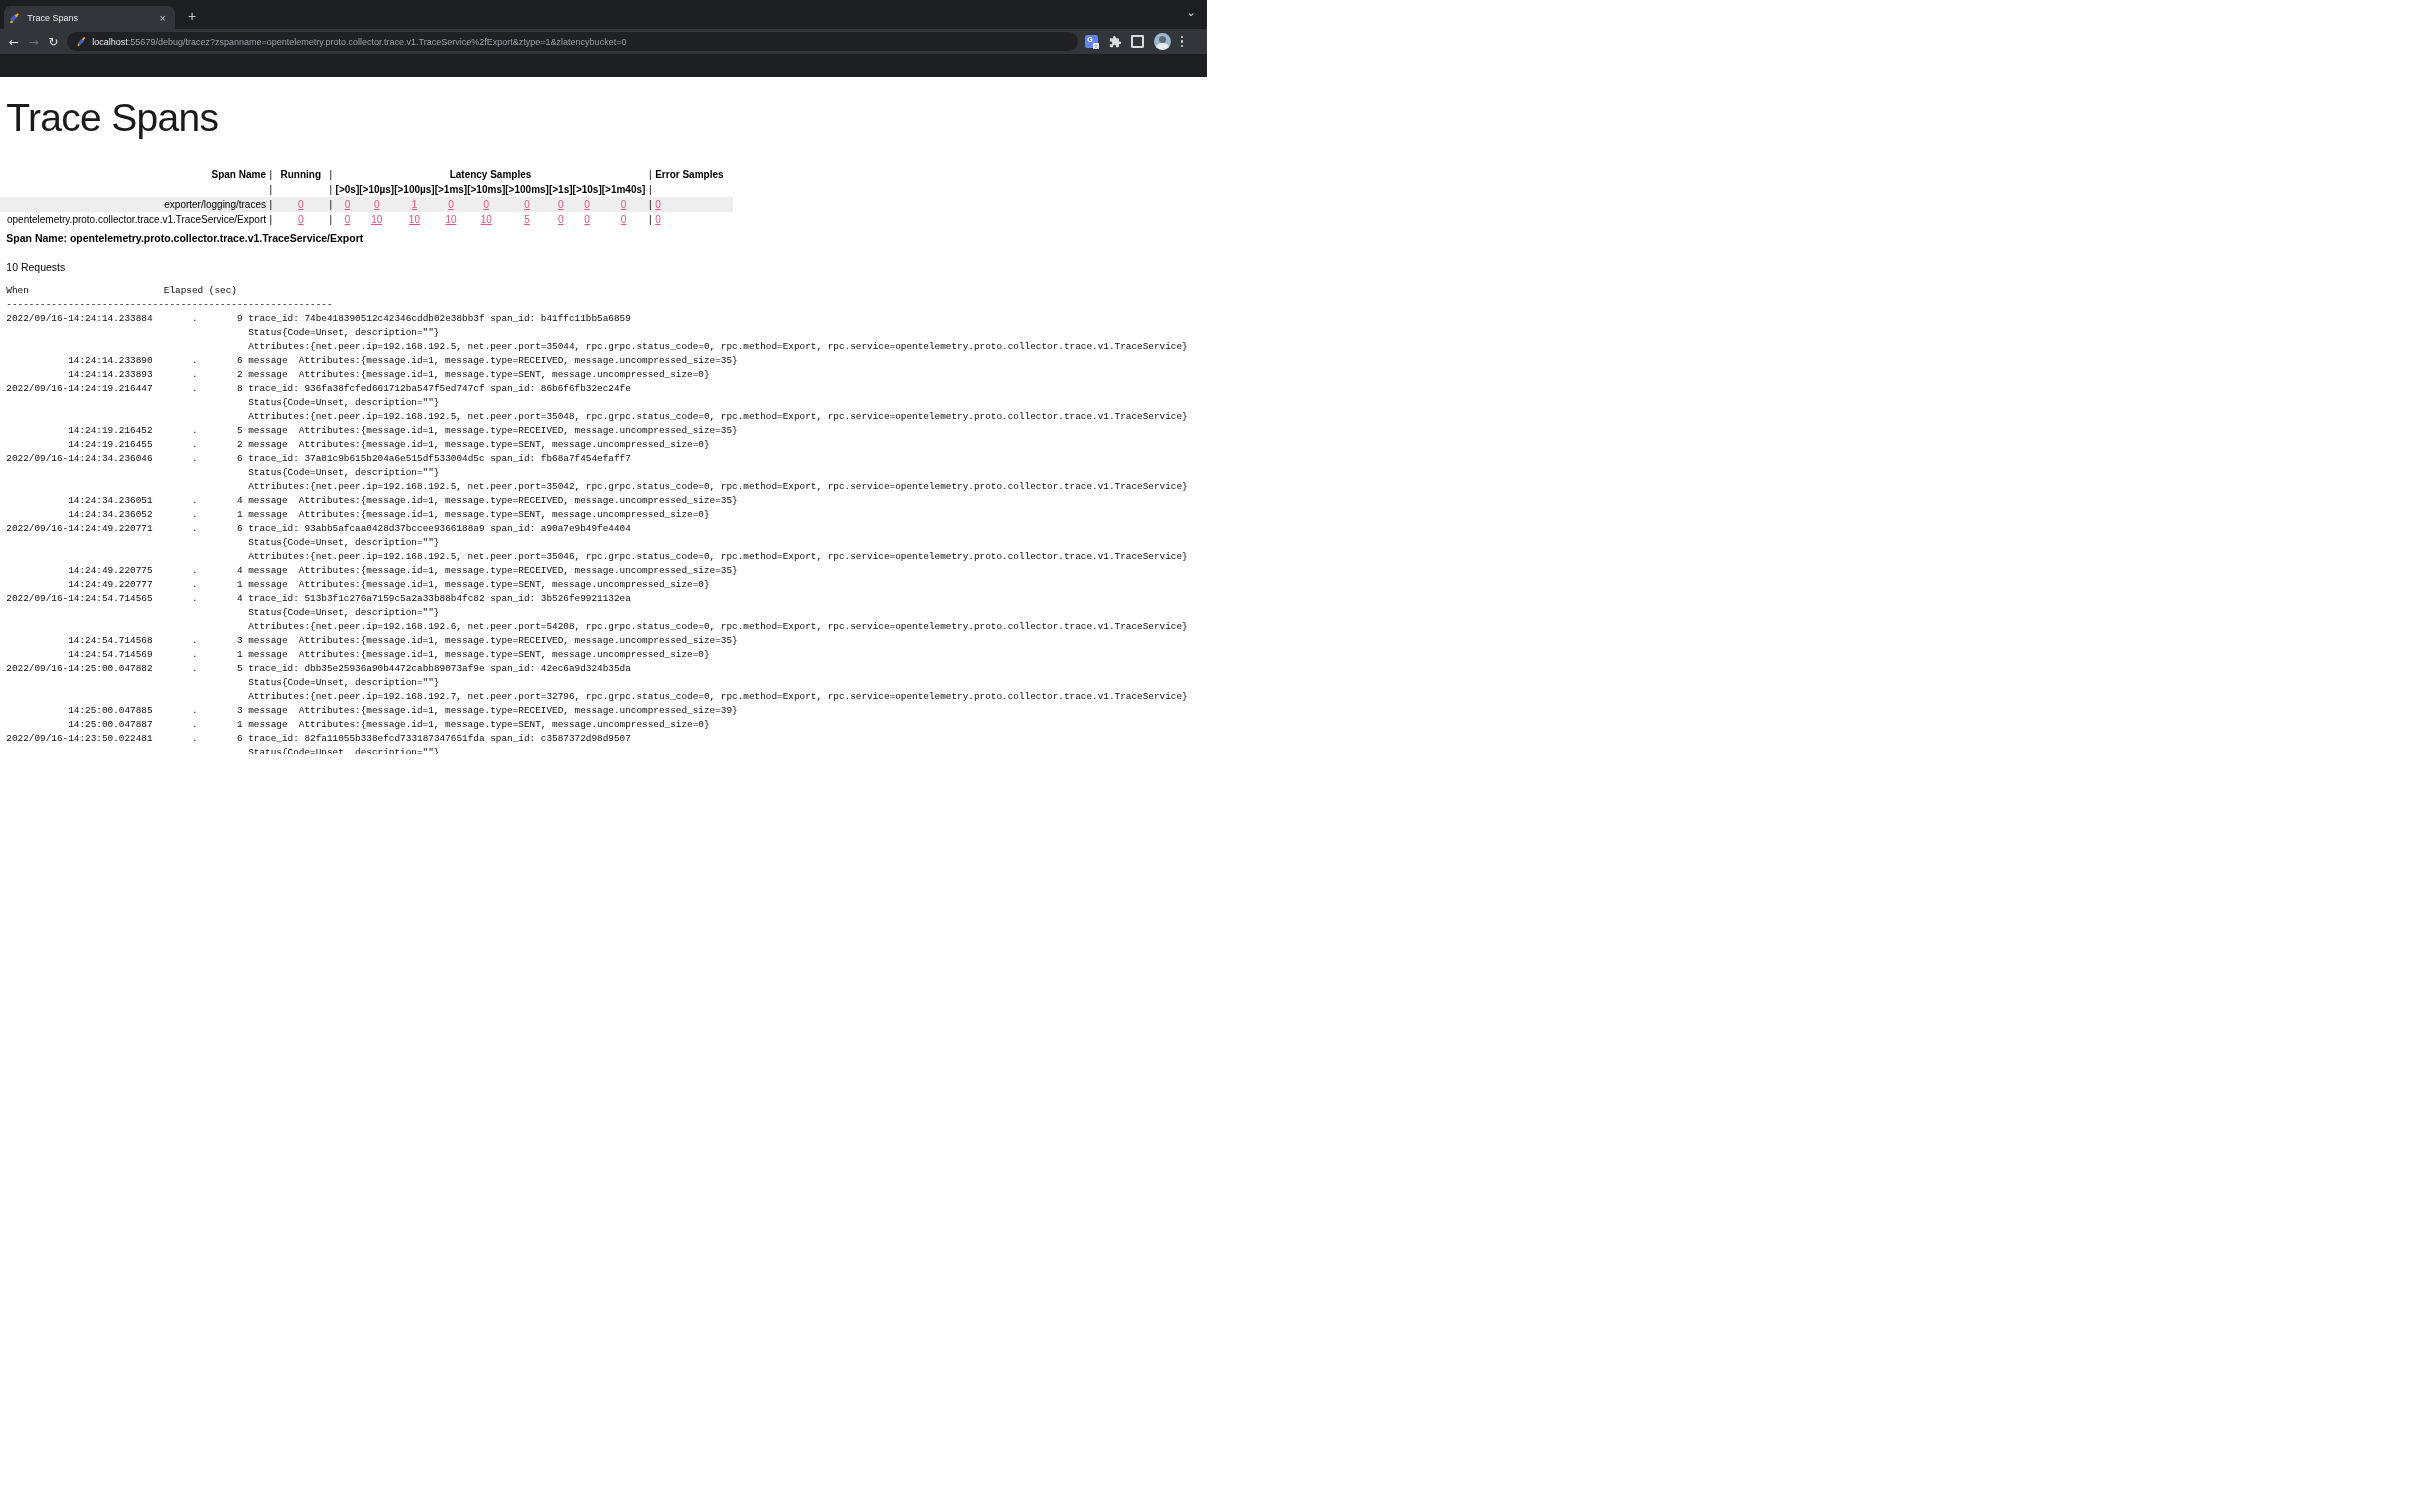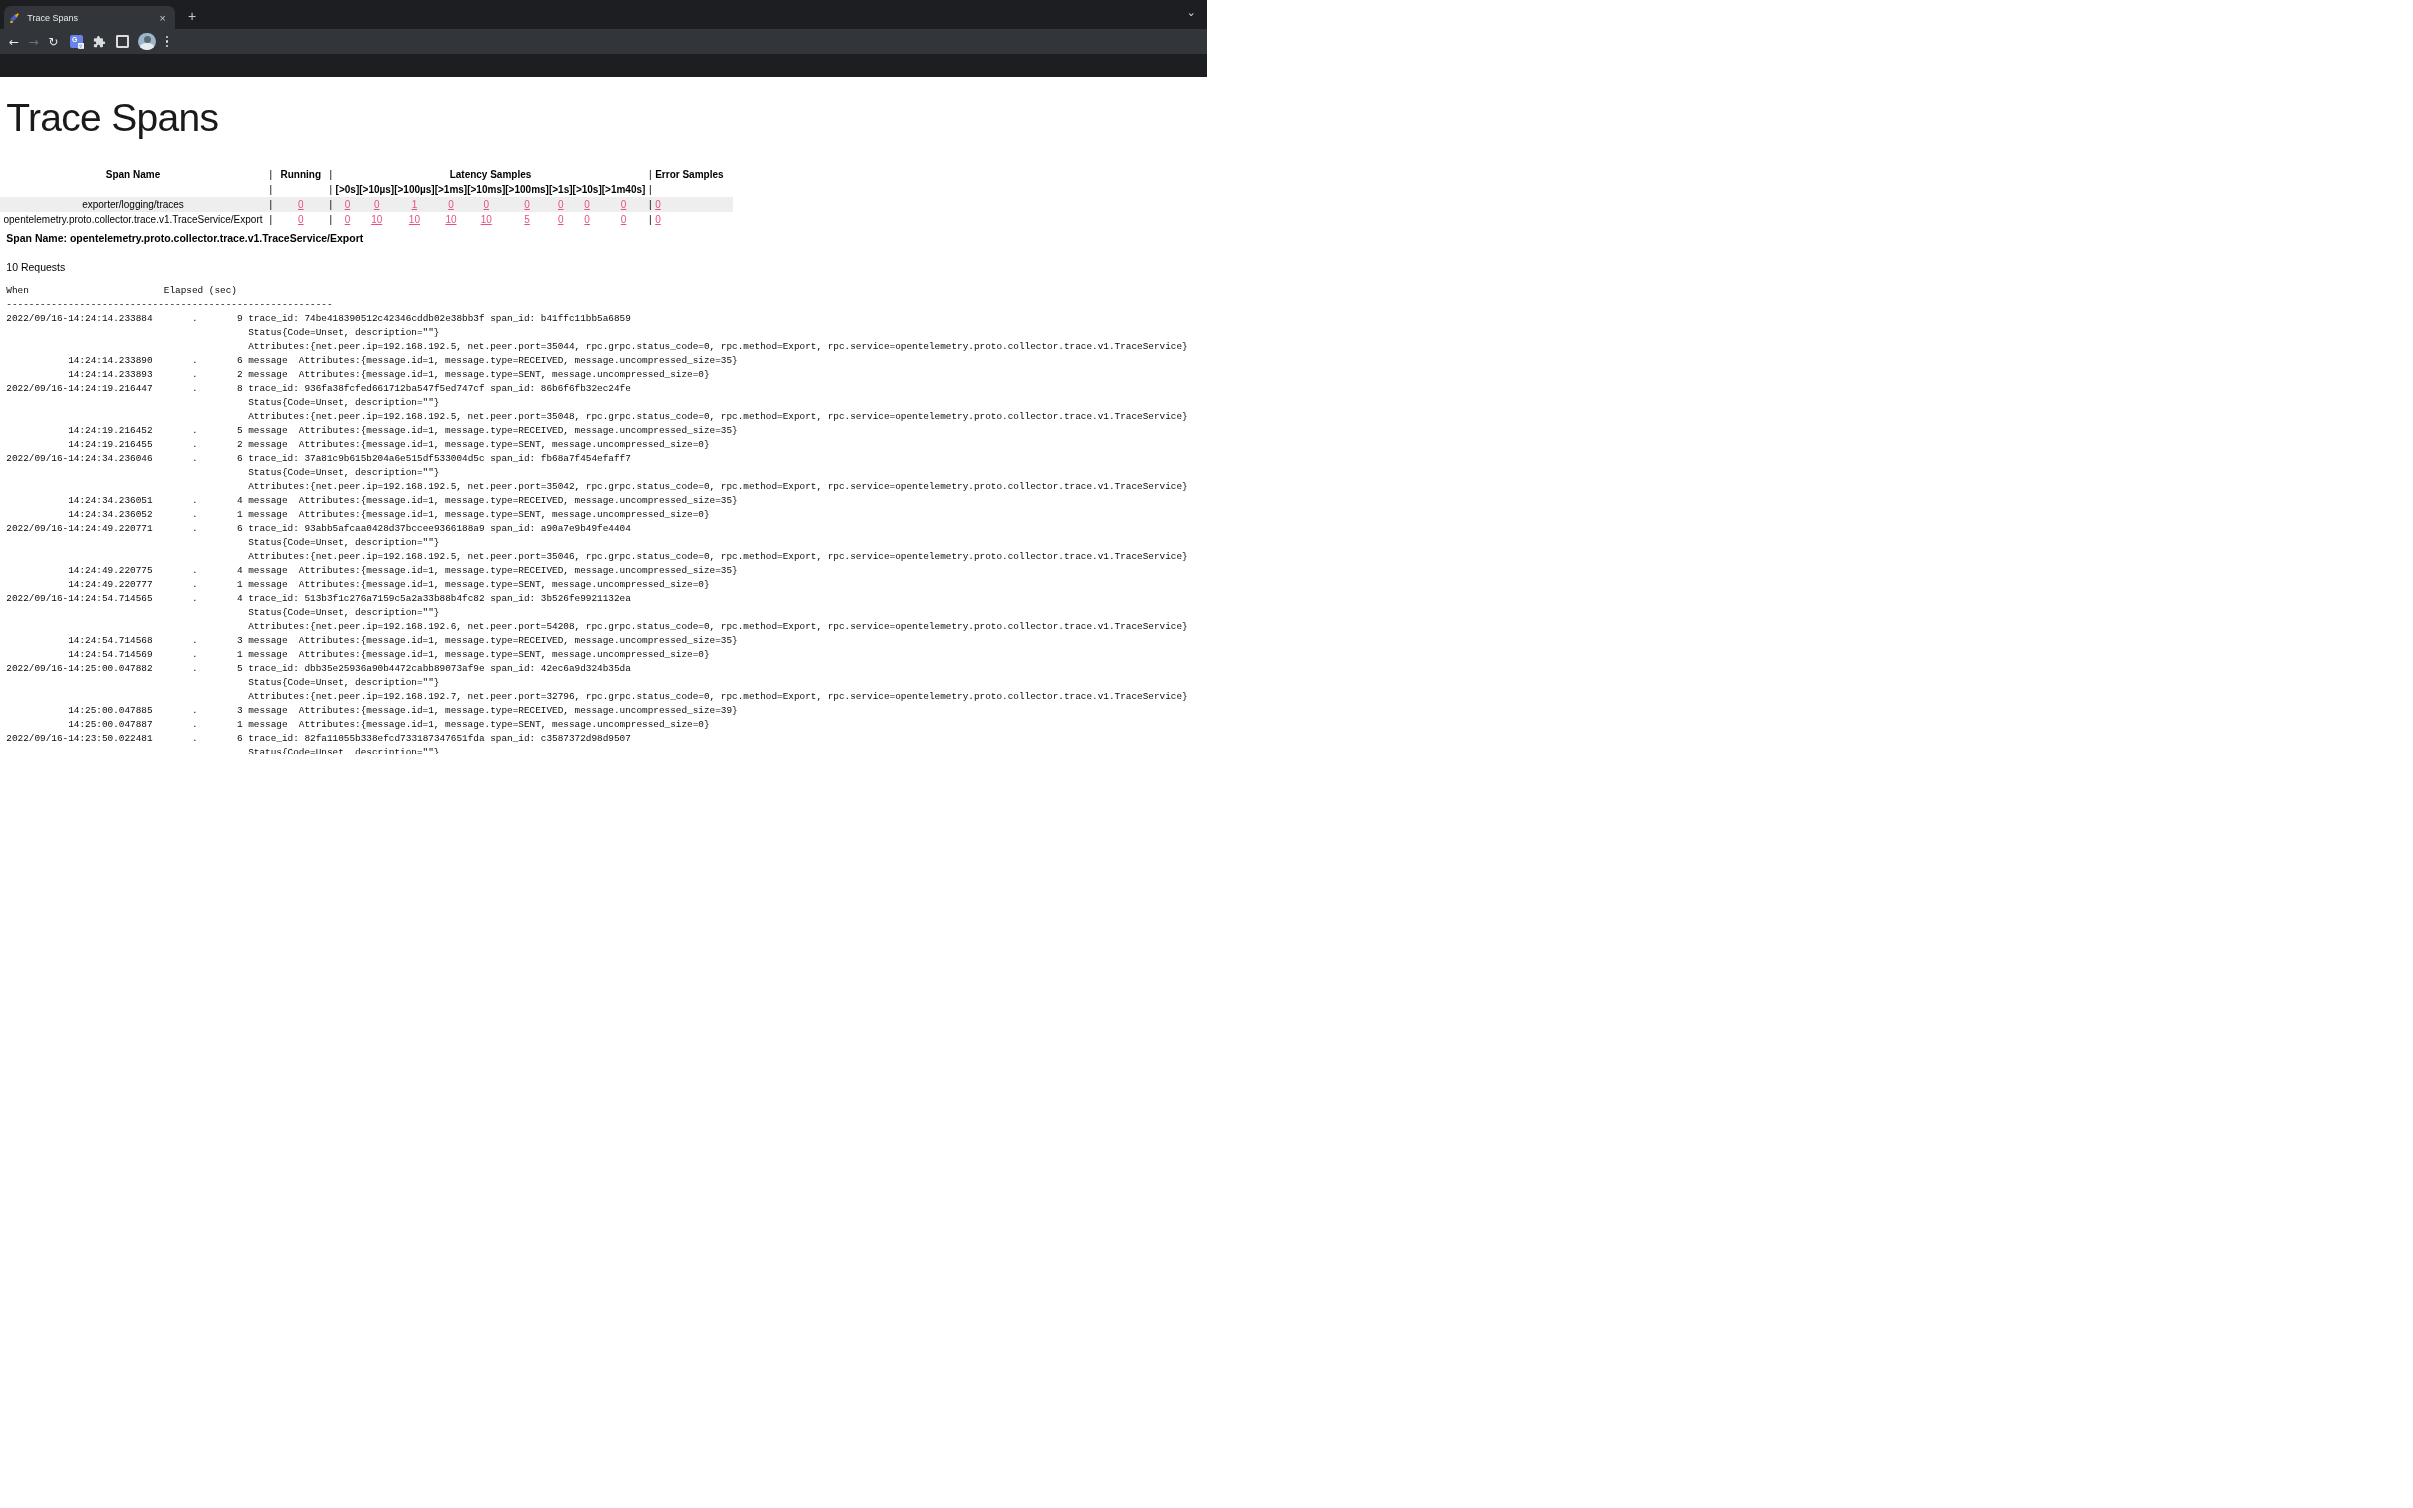--- a/index.html
+++ b/index.html
@@ -35,21 +35,21 @@
   .kebab i{width:2.4px;height:2.4px;border-radius:50%;background:#dadce0;}
   .bookmarks{height:22.3px;background:#323539;border-top:0.7px solid #282a2d;display:flex;align-items:center;box-sizing:border-box;}
   .appsgrid{display:grid;grid-template-columns:repeat(3,2.8px);grid-template-rows:repeat(3,2.8px);gap:1px;margin-left:12.6px;}
   .appsgrid i{border-radius:0.3px;}
   .apps-label{color:#dadce0;font:8.7px "Liberation Sans",sans-serif;margin-left:7px;}
   
   .content{position:relative;background:#fff;color:#000;}
   h1{font:400 39px/45px "Liberation Sans",sans-serif;letter-spacing:-0.7px;color:#1a1a1a;margin:18px 0 0 6.3px;}
   table.summary{border-collapse:collapse;margin-top:26.5px;font:10px "Liberation Sans",sans-serif;color:#000;}
   table.summary td{padding:2.1px 0;white-space:nowrap;}
-  td.name{width:266px;padding-left:6.3px;text-align:center;}
+  td.name{width:266px;padding-left:6.3px;text-align:right;}
   td.sep{width:9.8px;text-align:center;}
   td.run{width:50px;text-align:center;}
   td.bucket{text-align:center;margin-left:32px;}
   td.err{width:78px;}
   .hb{font-weight:bold;}
   tr.alt{background:#eeeeee;}
   .lnk{color:#e8507e;text-decoration:underline;cursor:pointer;}
   .spanline{font:bold 10.5px "Liberation Sans",sans-serif;margin:4.9px 0 0 6.3px;}
   .reqline{font:10.5px "Liberation Sans",sans-serif;margin:17px 0 0 6.3px;}
   pre.log{font:9.4px/14px "Liberation Mono","DejaVu Sans Mono",monospace;color:#0a0a0a;
@@ -75,20 +75,28 @@
       <span class="tab-title">Trace Spans</span>
       <span class="tab-close">×</span>
     </div>
     <div class="newtab">+</div>
     <div class="strip-chevron">⌄</div>
   </div>
   <div class="toolbar">
     <span class="navbtn" style="margin-left:4.2px">←</span>
     <span class="navbtn dim">→</span>
     <span class="navbtn">↻</span>
+    <div class="omnibox">
+      <span class="otel" style="transform:scale(0.85)">
+          <i class="tube"></i>
+          <i class="lens"></i>
+          <i class="dot"></i>
+        </span>
+      <span class="url"><b>localhost</b><span>:55679/debug/tracez?zspanname=opentelemetry.proto.collector.trace.v1.TraceService%2fExport&amp;ztype=1&amp;zlatencybucket=0</span></span>
+    </div>
     <div class="tool-icons">
       <span class="gt">
           <span>G</span>
           <i>文</i>
         </span>
       <svg width="14" height="14" viewBox="0 0 24 24">
           <path fill="#dadce0" d="M20.5 11h-1.7V7.5c0-1.1-.9-2-2-2h-3.5V3.8c0-1.3-1.1-2.3-2.3-2.3S8.7 2.5 8.7 3.8v1.7H5.2c-1.1 0-2 .9-2 2V11h1.7c1.4 0 2.5 1.1 2.5 2.5S6.3 16 4.9 16H3.2v3.1c0 1.1.9 2 2 2h3.5v-1.7c0-1.4 1.1-2.5 2.5-2.5s2.5 1.1 2.5 2.5v1.7h3.1c1.1 0 2-.9 2-2v-3.5h1.7c1.2 0 2.2-1 2.2-2.2S21.7 11 20.5 11z"></path>
         </svg>
       <span class="sidepanel"></span>
       <span class="avatar">

